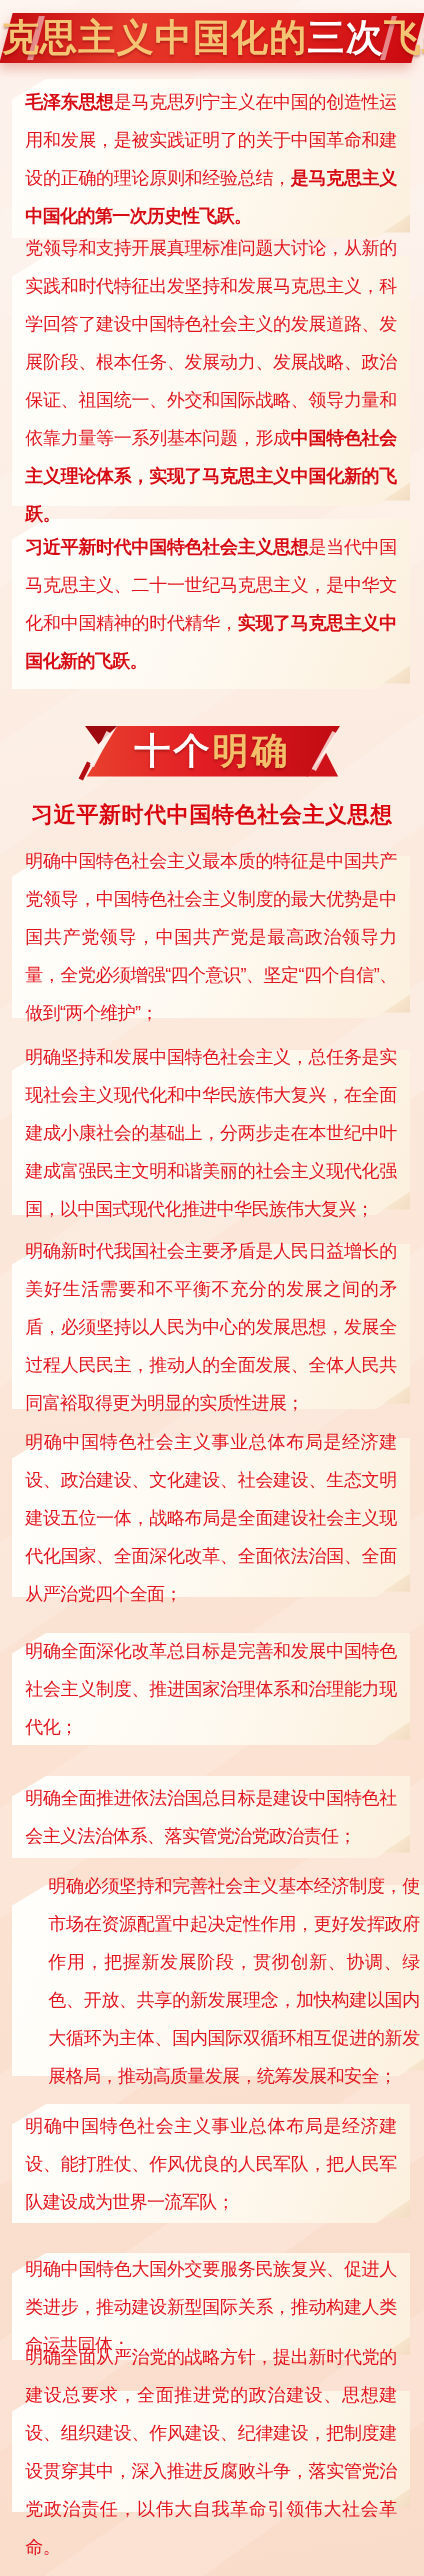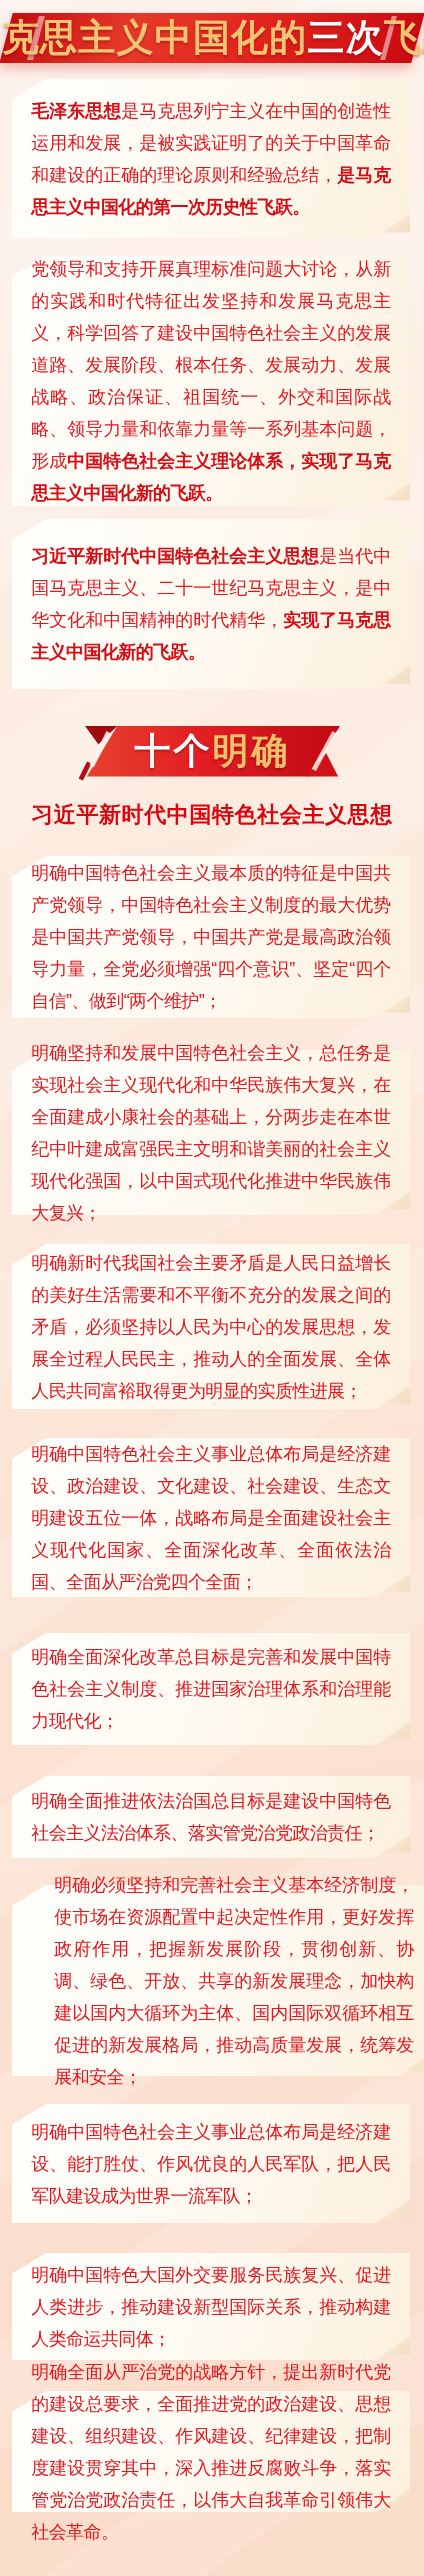--- a/index.html
+++ b/index.html
@@ -35,22 +35,22 @@
     background:linear-gradient(112deg,#fffefa 8%,#fefaf2 48%,#fcf0dd 100%);
     clip-path:polygon(34px 0,100% 0,100% calc(100% - 20.6px),calc(100% - 34px) 100%,0 100%,0 20.6px);
     filter:drop-shadow(0 7.3px 8.5px rgba(226,160,130,.45)) drop-shadow(-2.4px 3.6px 6px rgba(230,170,140,.25));
   }
   .card-fold{
     position:absolute;right:0;bottom:5.5px;width:27px;height:18px;
     background:linear-gradient(135deg,#fbeeda 0%,#f2dcc0 100%);
     clip-path:polygon(100% 0,100% 100%,0 100%);
   }
   .card-text{
-    position:relative;z-index:1;margin:6px;padding:0 13.3px;
-    font-size:18px;line-height:32px;letter-spacing:-0.6px;
+    position:relative;z-index:1;margin:0;padding:0 13.3px;
+    font-size:18px;line-height:38px;letter-spacing:-0.6px;
     color:#e2161f;font-weight:500;text-align:justify;
   }
   .card-text .b{font-weight:900;color:#d70b14;}
   
   .ribbon{position:absolute;left:65px;top:726px;width:295px;height:56px;}
   .ribbon svg{position:absolute;left:0;top:0;}
   .ribbon-label{
     position:absolute;left:0;top:0;width:295px;height:50px;z-index:2;
     display:flex;align-items:center;justify-content:center;
     font-size:36px;font-weight:800;letter-spacing:3px;color:#ffffff;

